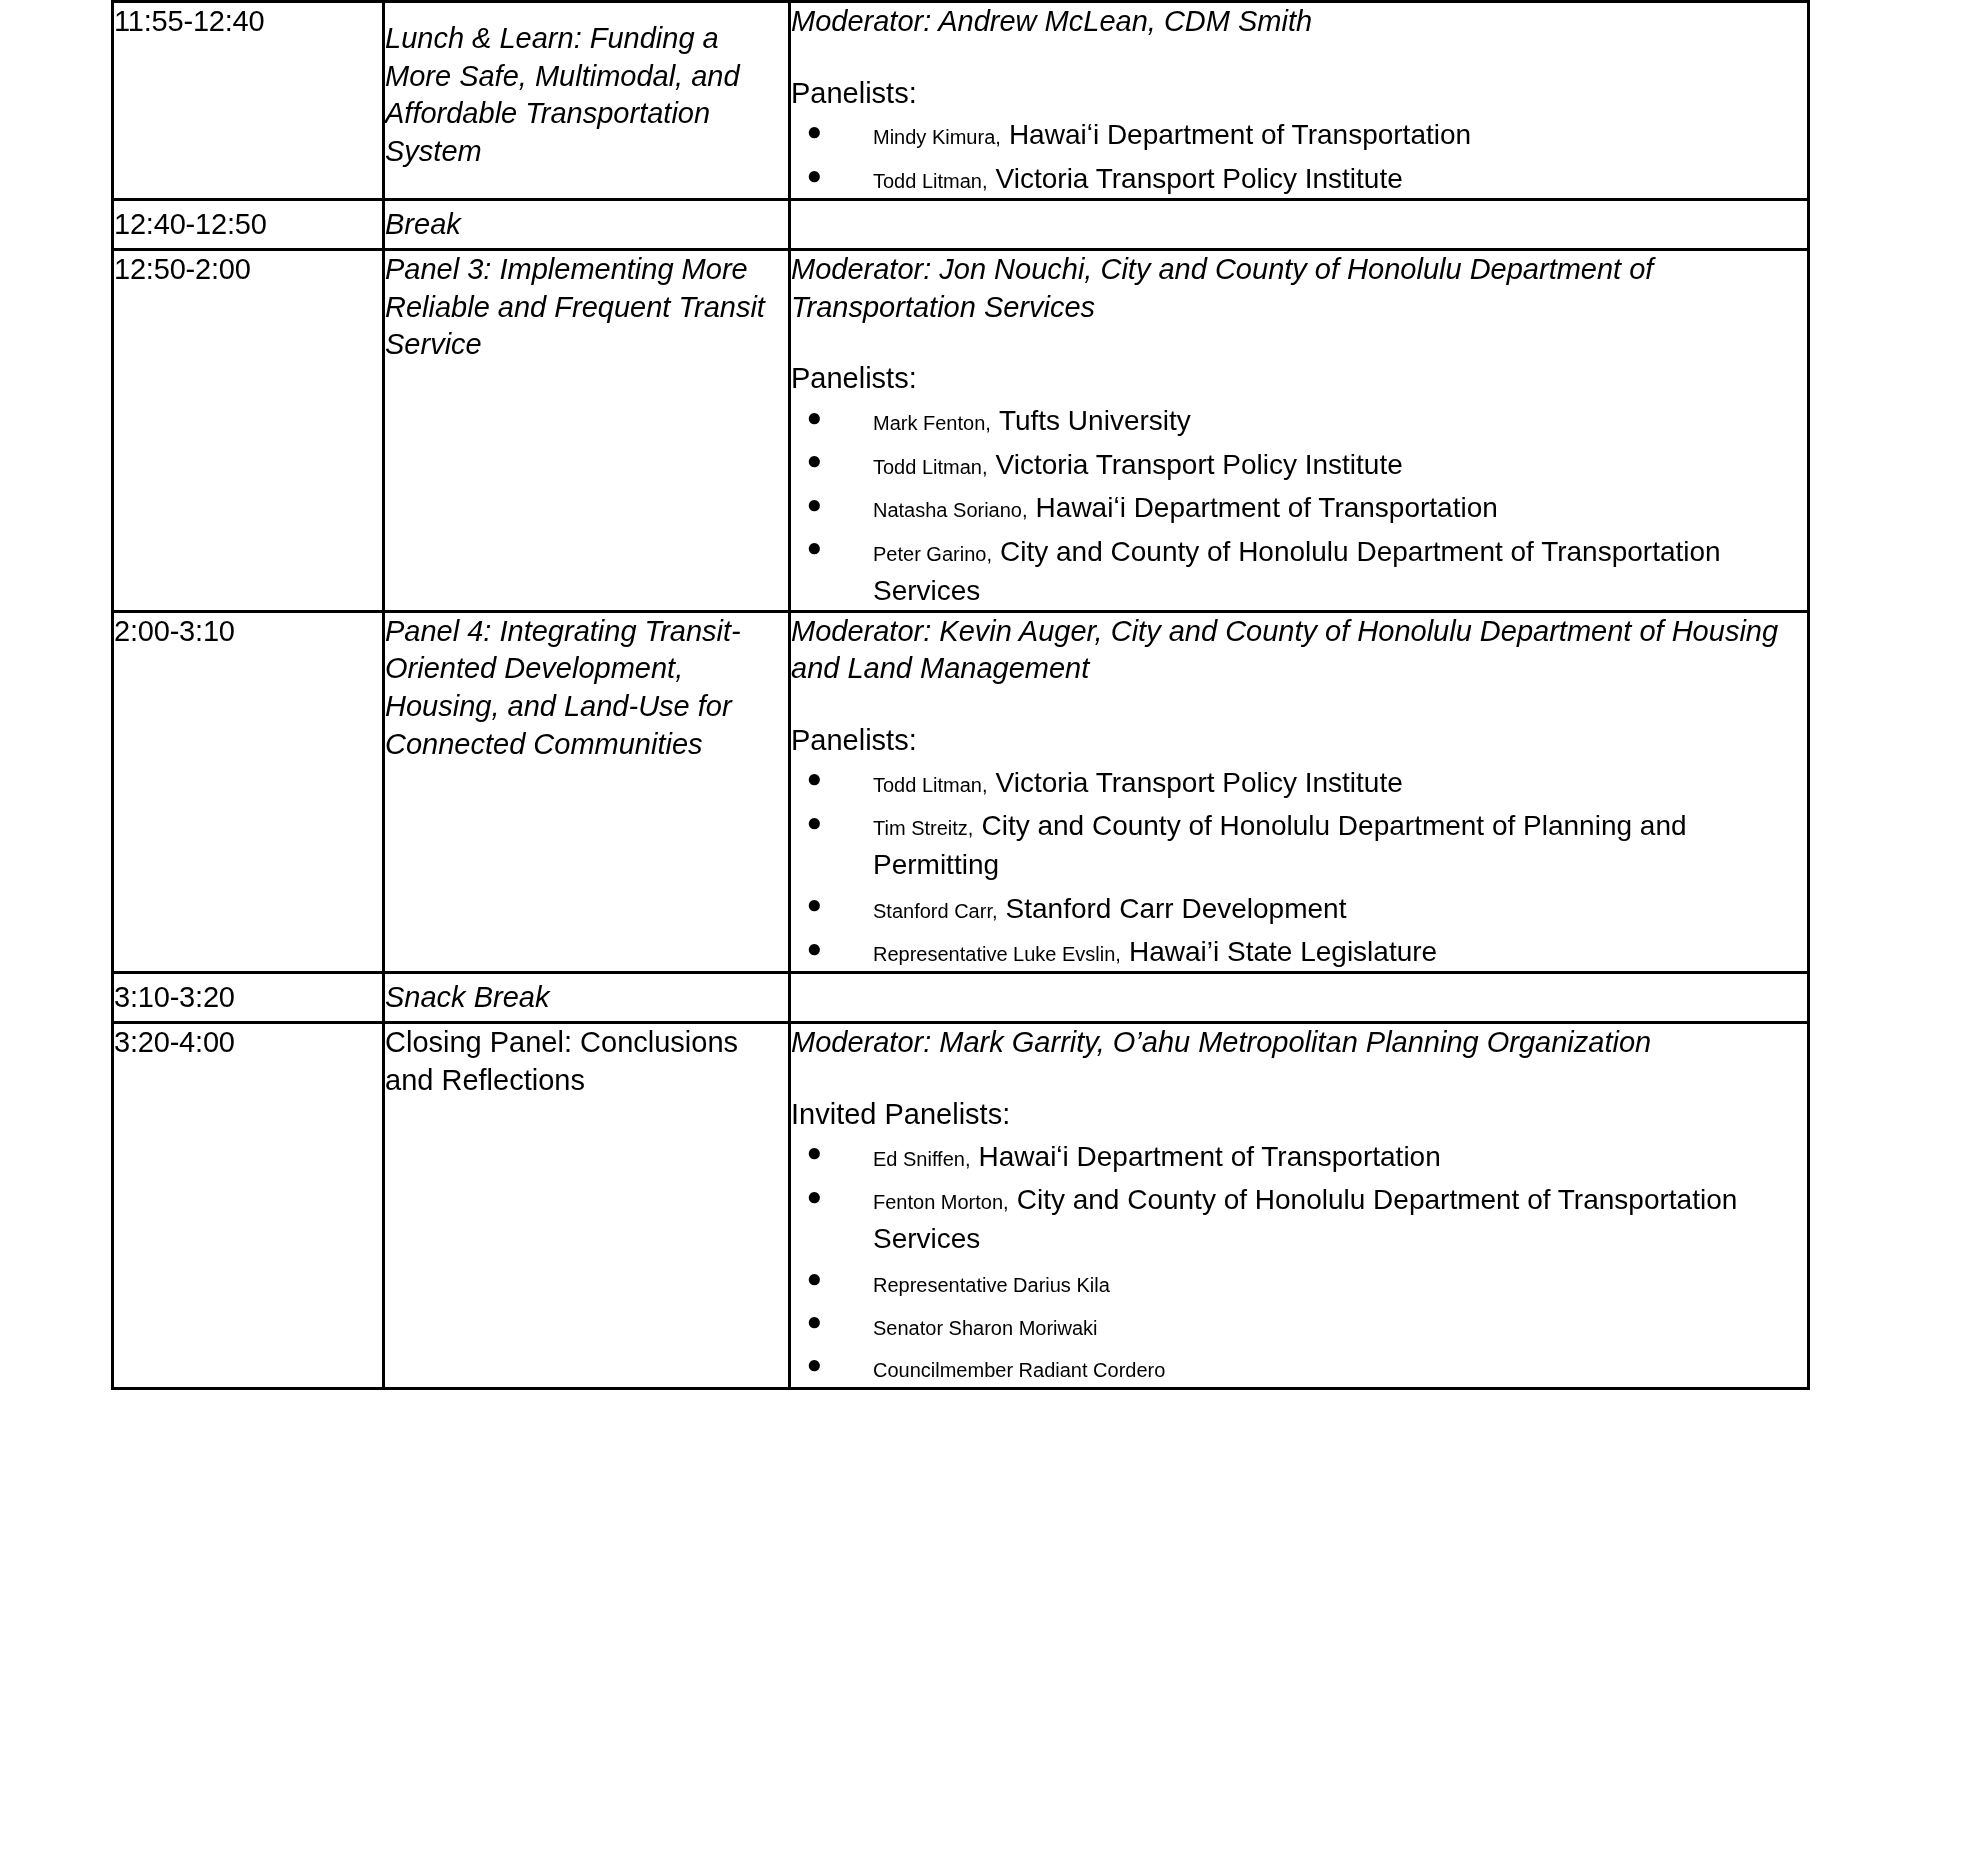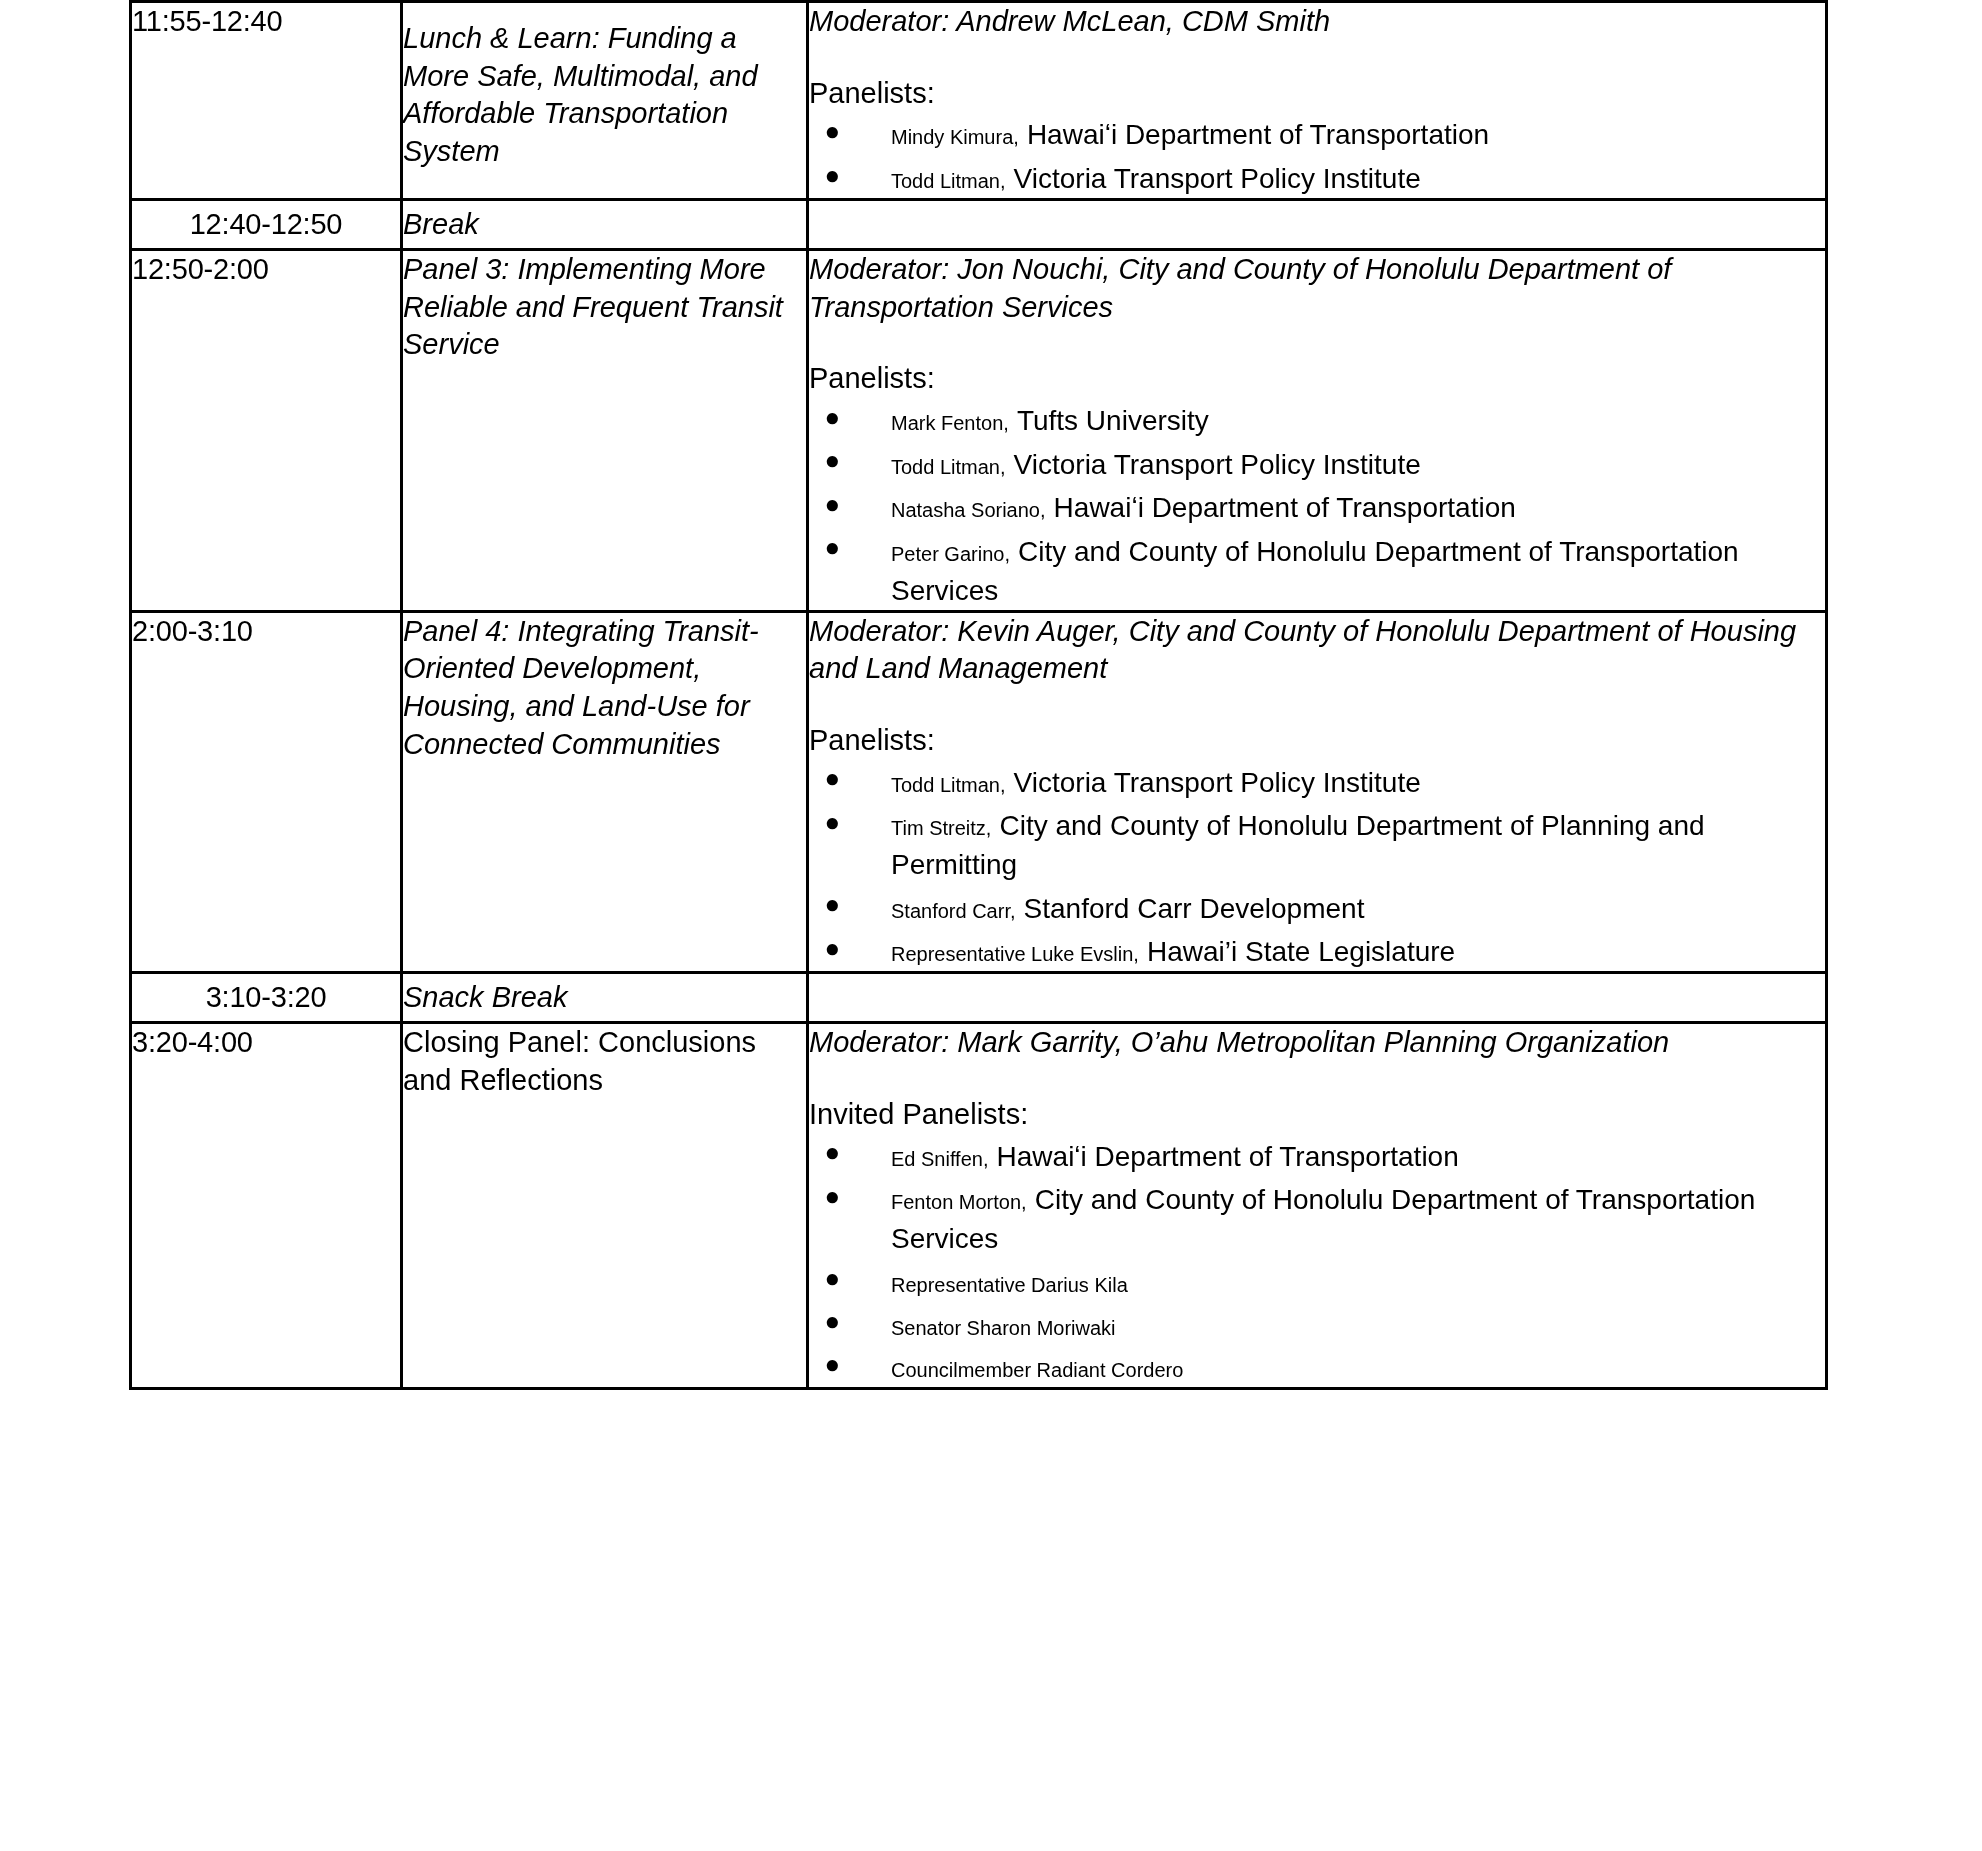--- a/index.html
+++ b/index.html
@@ -19,21 +19,21 @@
   .page {
     position: relative;
     width: 1983px;
     height: 1852px;
     background: #ffffff;
     box-sizing: border-box;
   }
 
   .agenda-wrap {
     position: absolute;
-    left: 129px;
+    left: 111px;
     top: 0px;
     width: 1480px;
     border-radius: 31px;
   }
 
   table.agenda {
     border-collapse: collapse;
     table-layout: fixed;
     width: 1696px;
     font-size: 29px;
@@ -73,21 +73,20 @@
 
   
   .cell-title.break-row {
     padding-top: 4.6px;
     padding-bottom: 4.6px;
     white-space: nowrap;
   }
   .cell-time.break-row {
     padding-top: 4.6px;
     padding-bottom: 4.6px;
-    text-align: center;
   }
 
   
   .cell-people {
     padding: 11px 12.4px 12.4px 14px;
     font-size: 29px;
     line-height: 1.30;
   }
   .cell-people.top { vertical-align: top; margin-left: 15px; }
 

